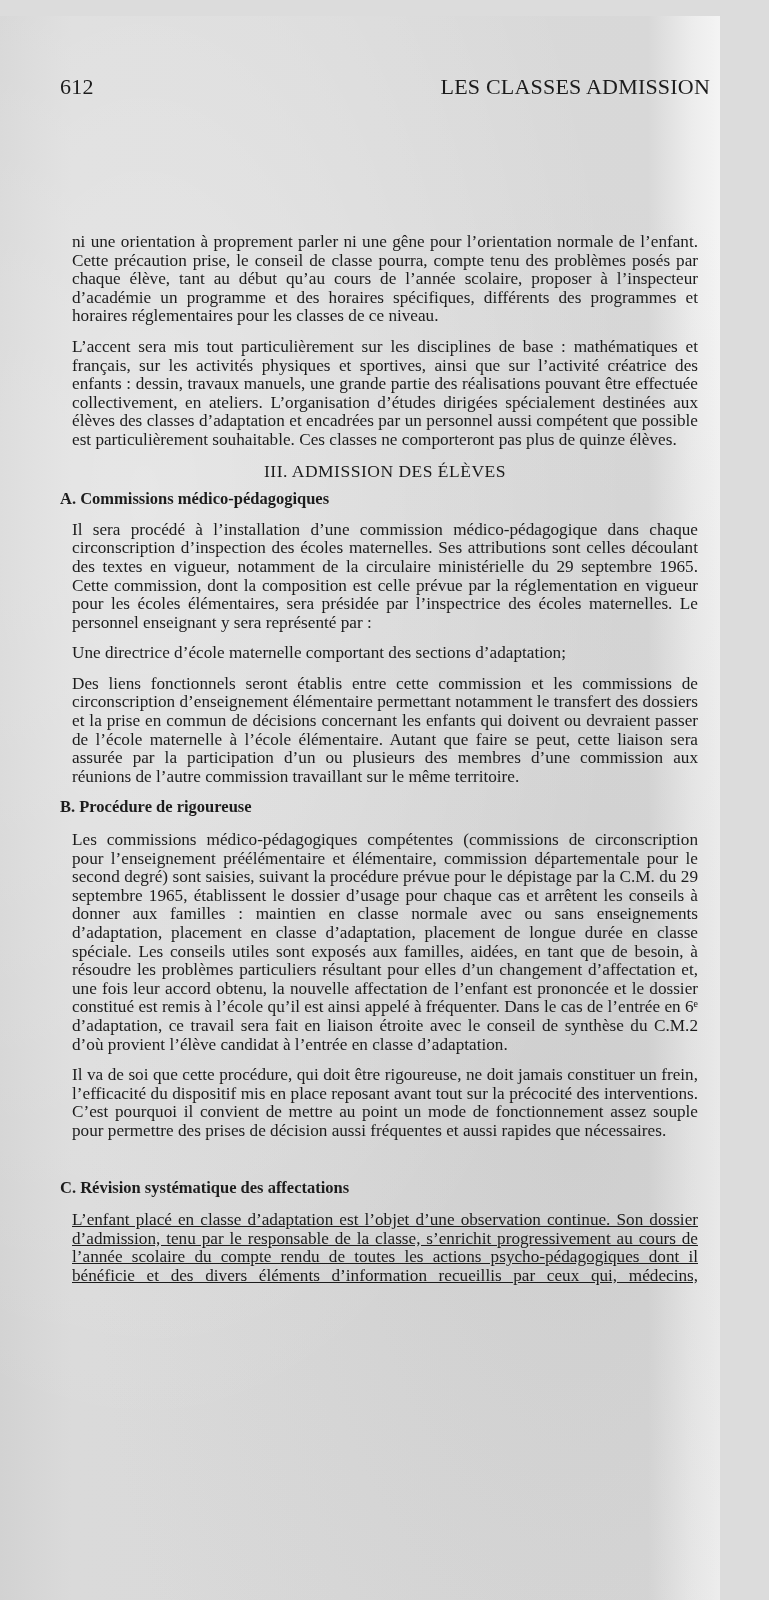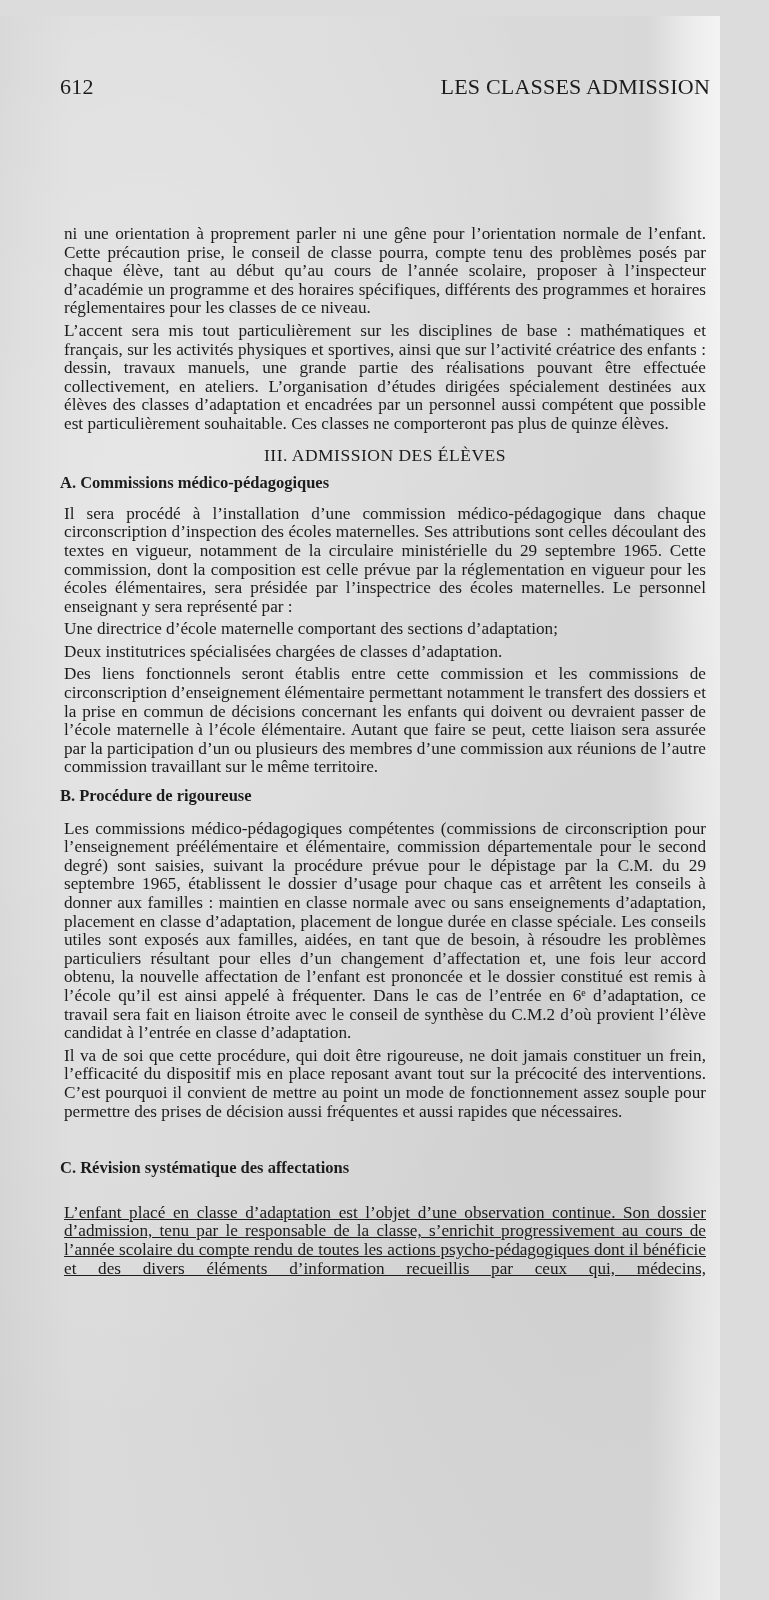--- a/index.html
+++ b/index.html
@@ -21,30 +21,30 @@
     position: absolute; top: 58px; left: 60px; width: 650px; height: 30px;
     font-size: 22px; letter-spacing: 0.2px;
   }
   .page-number { position: absolute; left: 0; top: 0; }
   .running-title { position: absolute; right: 0; top: 0; }
   .body-text {
     position: absolute; left: 60px; top: 205px; width: 650px;
     font-size: 17.2px; line-height: 18.6px;
     text-align: justify;
   }
-  .body-text p { margin: 4px; }
+  .body-text p { margin: 12px; }
   .section-heading {
     text-align: center; font-size: 17.5px; margin: 12px 0 10px 0;
     letter-spacing: 0.5px;
   }
   .sub-heading {
     text-align: left; font-weight: bold; font-size: 16.5px; margin: 6px 0 12px 0;
   }
   .sub-heading.b { margin-top: 10px; margin-bottom: 14px; }
-  .sub-heading.c { margin-top: 38px; margin-bottom: 26px; }
+  .sub-heading.c { margin-top: 38px; margin-bottom: 14px; }
   .last { text-align-last: left; }
 </style>
 </head>
 <body>
 
 <div class="page">
 
   <div class="running-head">
     <span class="page-number">612</span>
     <span class="running-title">LES CLASSES ADMISSION</span>
@@ -52,21 +52,20 @@
 
   <div class="body-text">
     <p>ni une orientation à proprement parler ni une gêne pour l’orientation normale de l’enfant. Cette précaution prise, le conseil de classe pourra, compte tenu des problèmes posés par chaque élève, tant au début qu’au cours de l’année scolaire, proposer à l’inspecteur d’académie un programme et des horaires spécifiques, différents des programmes et horaires réglementaires pour les classes de ce niveau.</p>
     <p>L’accent sera mis tout particulièrement sur les disciplines de base : mathématiques et français, sur les activités physiques et sportives, ainsi que sur l’activité créatrice des enfants : dessin, travaux manuels, une grande partie des réalisations pouvant être effectuée collectivement, en ateliers. L’organisation d’études dirigées spécialement destinées aux élèves des classes d’adaptation et encadrées par un personnel aussi compétent que possible est particulièrement souhaitable. Ces classes ne comporteront pas plus de quinze élèves.</p>
 
     <div class="section-heading">III. ADMISSION DES ÉLÈVES</div>
 
     <div class="sub-heading">A. Commissions médico-pédagogiques</div>
     <p>Il sera procédé à l’installation d’une commission médico-pédagogique dans chaque circonscription d’inspection des écoles maternelles. Ses attributions sont celles découlant des textes en vigueur, notamment de la circulaire ministérielle du 29 septembre 1965. Cette commission, dont la composition est celle prévue par la réglementation en vigueur pour les écoles élémentaires, sera présidée par l’inspectrice des écoles maternelles. Le personnel enseignant y sera représenté par :</p>
     <p class="last">Une directrice d’école maternelle comportant des sections d’adaptation;</p>
-    <p class="last">Deux institutrices spécialisées chargées de classes d’adaptation.</p>
     <p>Des liens fonctionnels seront établis entre cette commission et les commissions de circonscription d’enseignement élémentaire permettant notamment le transfert des dossiers et la prise en commun de décisions concernant les enfants qui doivent ou devraient passer de l’école maternelle à l’école élémentaire. Autant que faire se peut, cette liaison sera assurée par la participation d’un ou plusieurs des membres d’une commission aux réunions de l’autre commission travaillant sur le même territoire.</p>
 
     <div class="sub-heading b">B. Procédure de rigoureuse</div>
     <p>Les commissions médico-pédagogiques compétentes (commissions de circonscription pour l’enseignement préélémentaire et élémentaire, commission départementale pour le second degré) sont saisies, suivant la procédure prévue pour le dépistage par la C.M. du 29 septembre 1965, établissent le dossier d’usage pour chaque cas et arrêtent les conseils à donner aux familles : maintien en classe normale avec ou sans enseignements d’adaptation, placement en classe d’adaptation, placement de longue durée en classe spéciale. Les conseils utiles sont exposés aux familles, aidées, en tant que de besoin, à résoudre les problèmes particuliers résultant pour elles d’un changement d’affectation et, une fois leur accord obtenu, la nouvelle affectation de l’enfant est prononcée et le dossier constitué est remis à l’école qu’il est ainsi appelé à fréquenter. Dans le cas de l’entrée en 6ᵉ d’adaptation, ce travail sera fait en liaison étroite avec le conseil de synthèse du C.M.2 d’où provient l’élève candidat à l’entrée en classe d’adaptation.</p>
     <p>Il va de soi que cette procédure, qui doit être rigoureuse, ne doit jamais constituer un frein, l’efficacité du dispositif mis en place reposant avant tout sur la précocité des interventions. C’est pourquoi il convient de mettre au point un mode de fonctionnement assez souple pour permettre des prises de décision aussi fréquentes et aussi rapides que nécessaires.</p>
 
     <div class="sub-heading c">C. Révision systématique des affectations</div>
     <p style="text-align-last: justify; text-decoration: underline;">L’enfant placé en classe d’adaptation est l’objet d’une observation continue. Son dossier d’admission, tenu par le responsable de la classe, s’enrichit progressivement au cours de l’année scolaire du compte rendu de toutes les actions psycho-pédagogiques dont il bénéficie et des divers éléments d’information recueillis par ceux qui, médecins,</p>
   </div>
 

